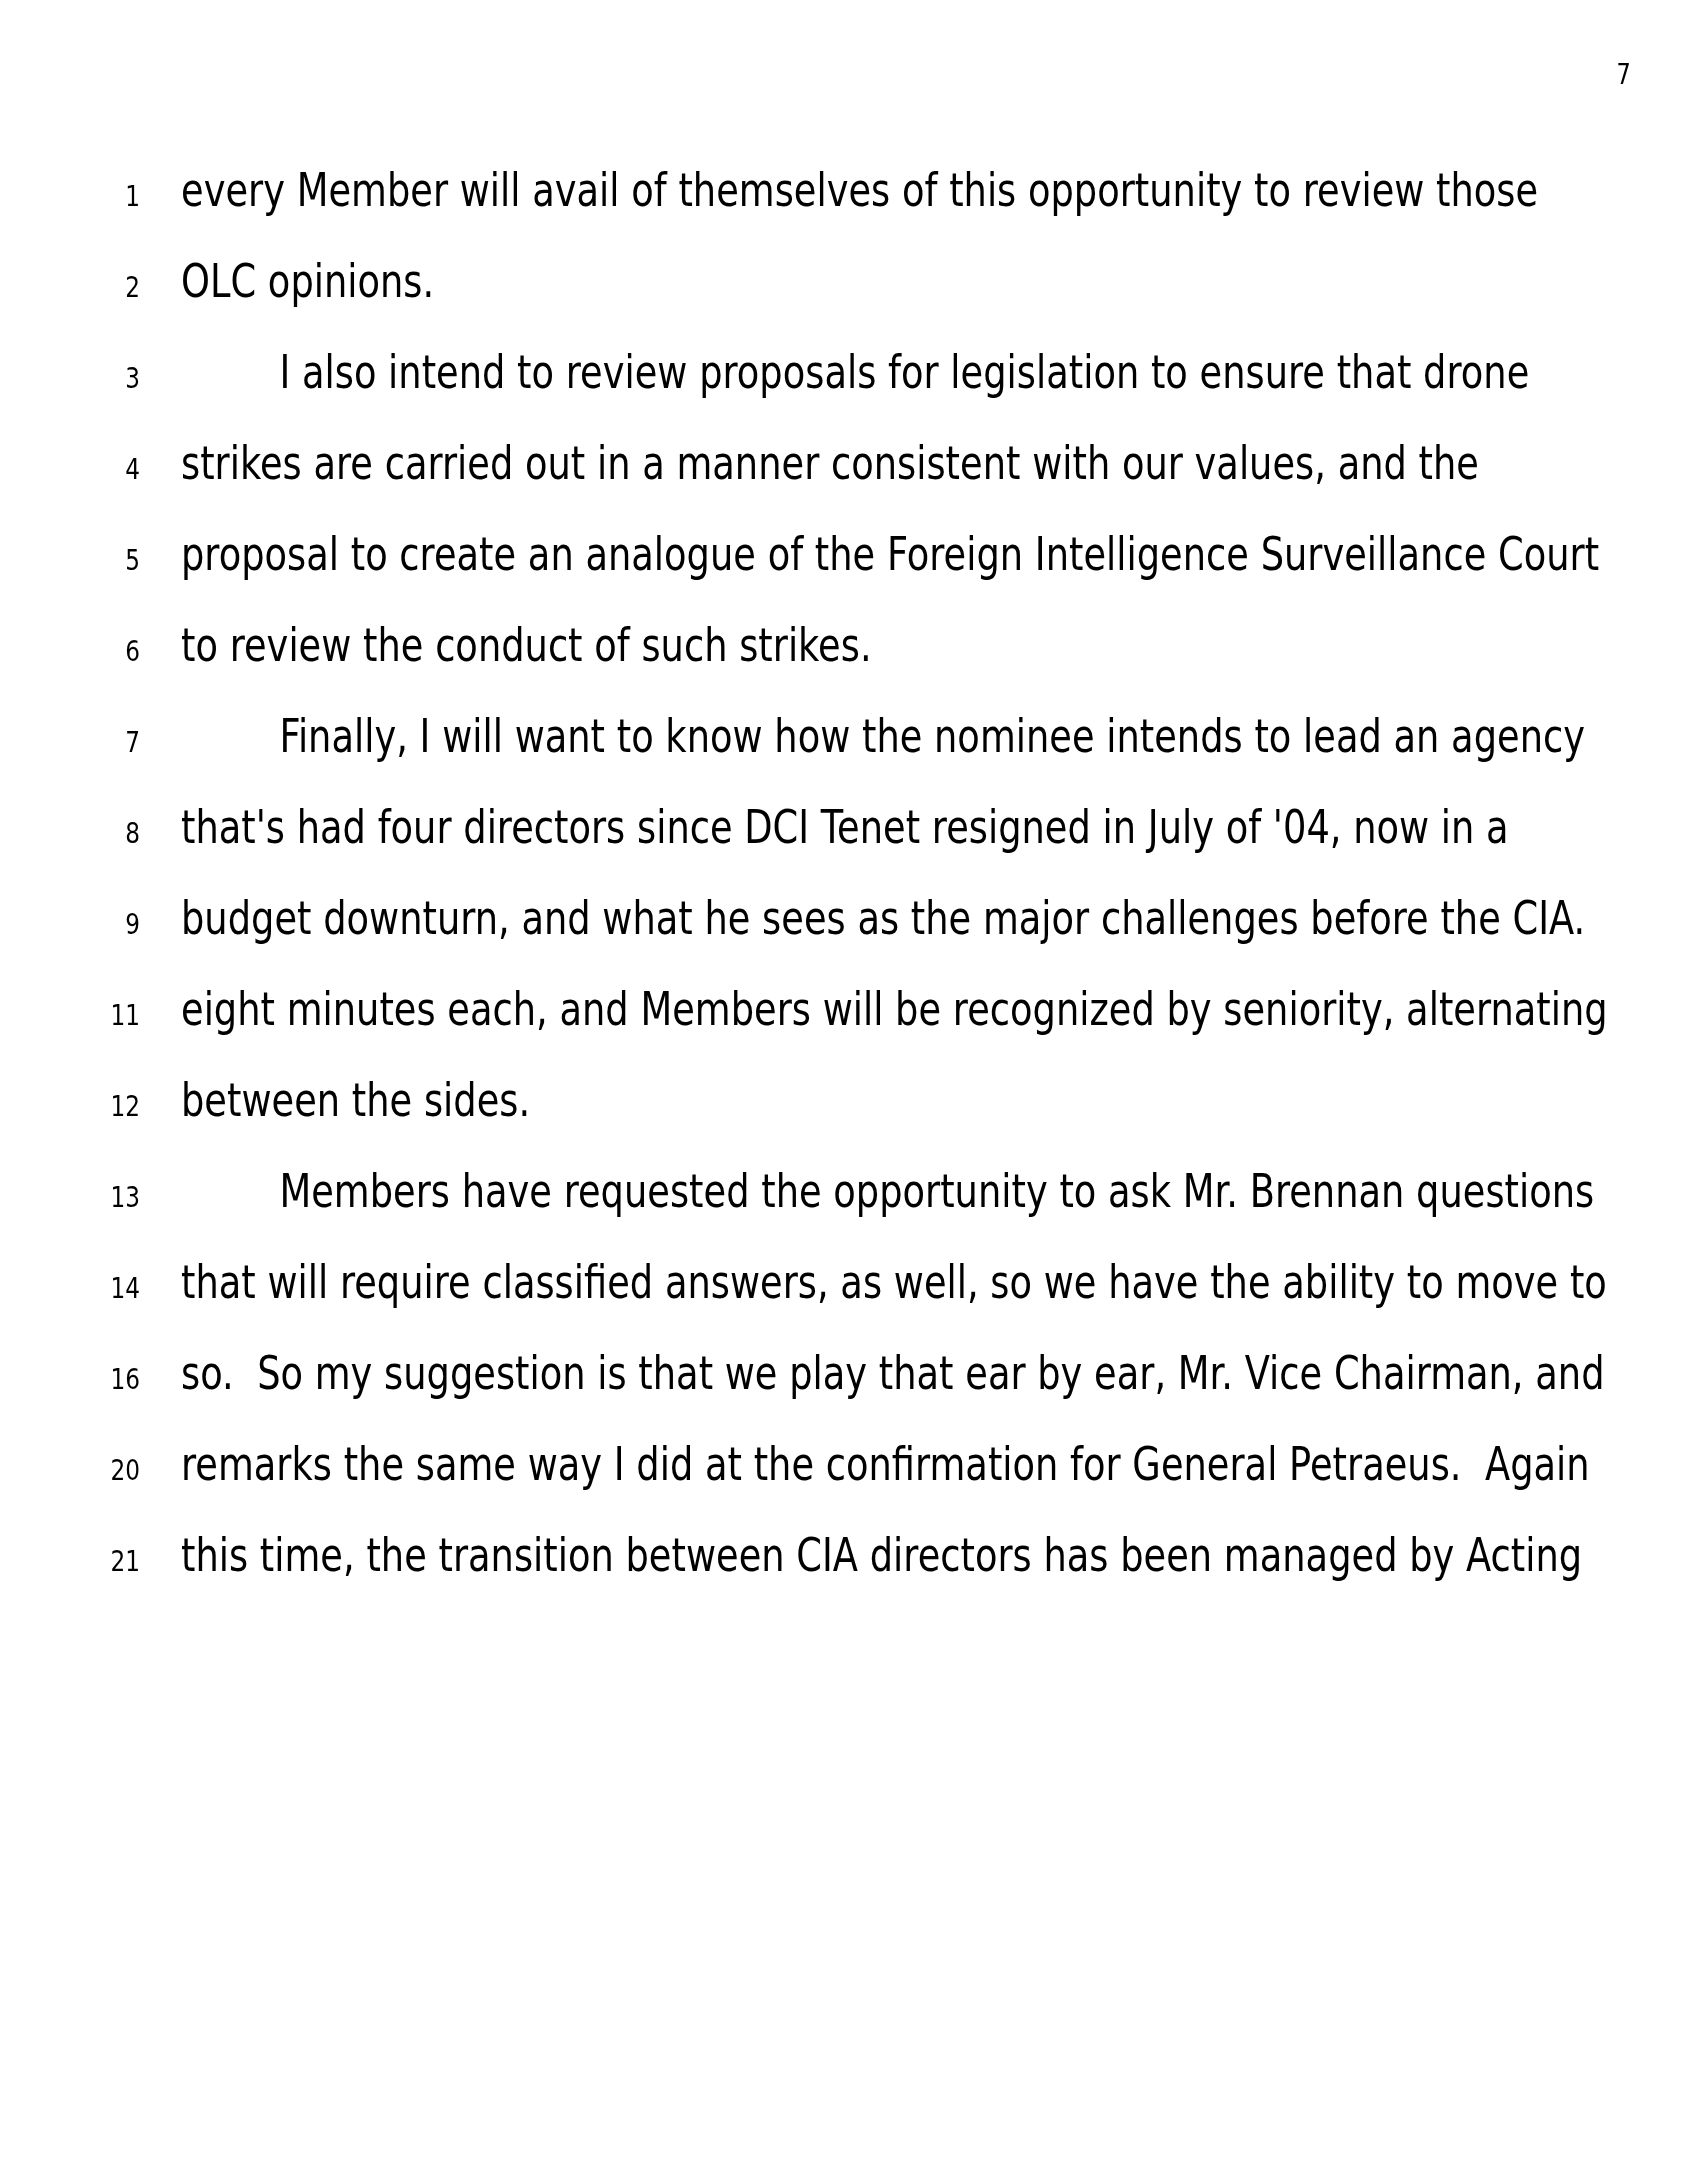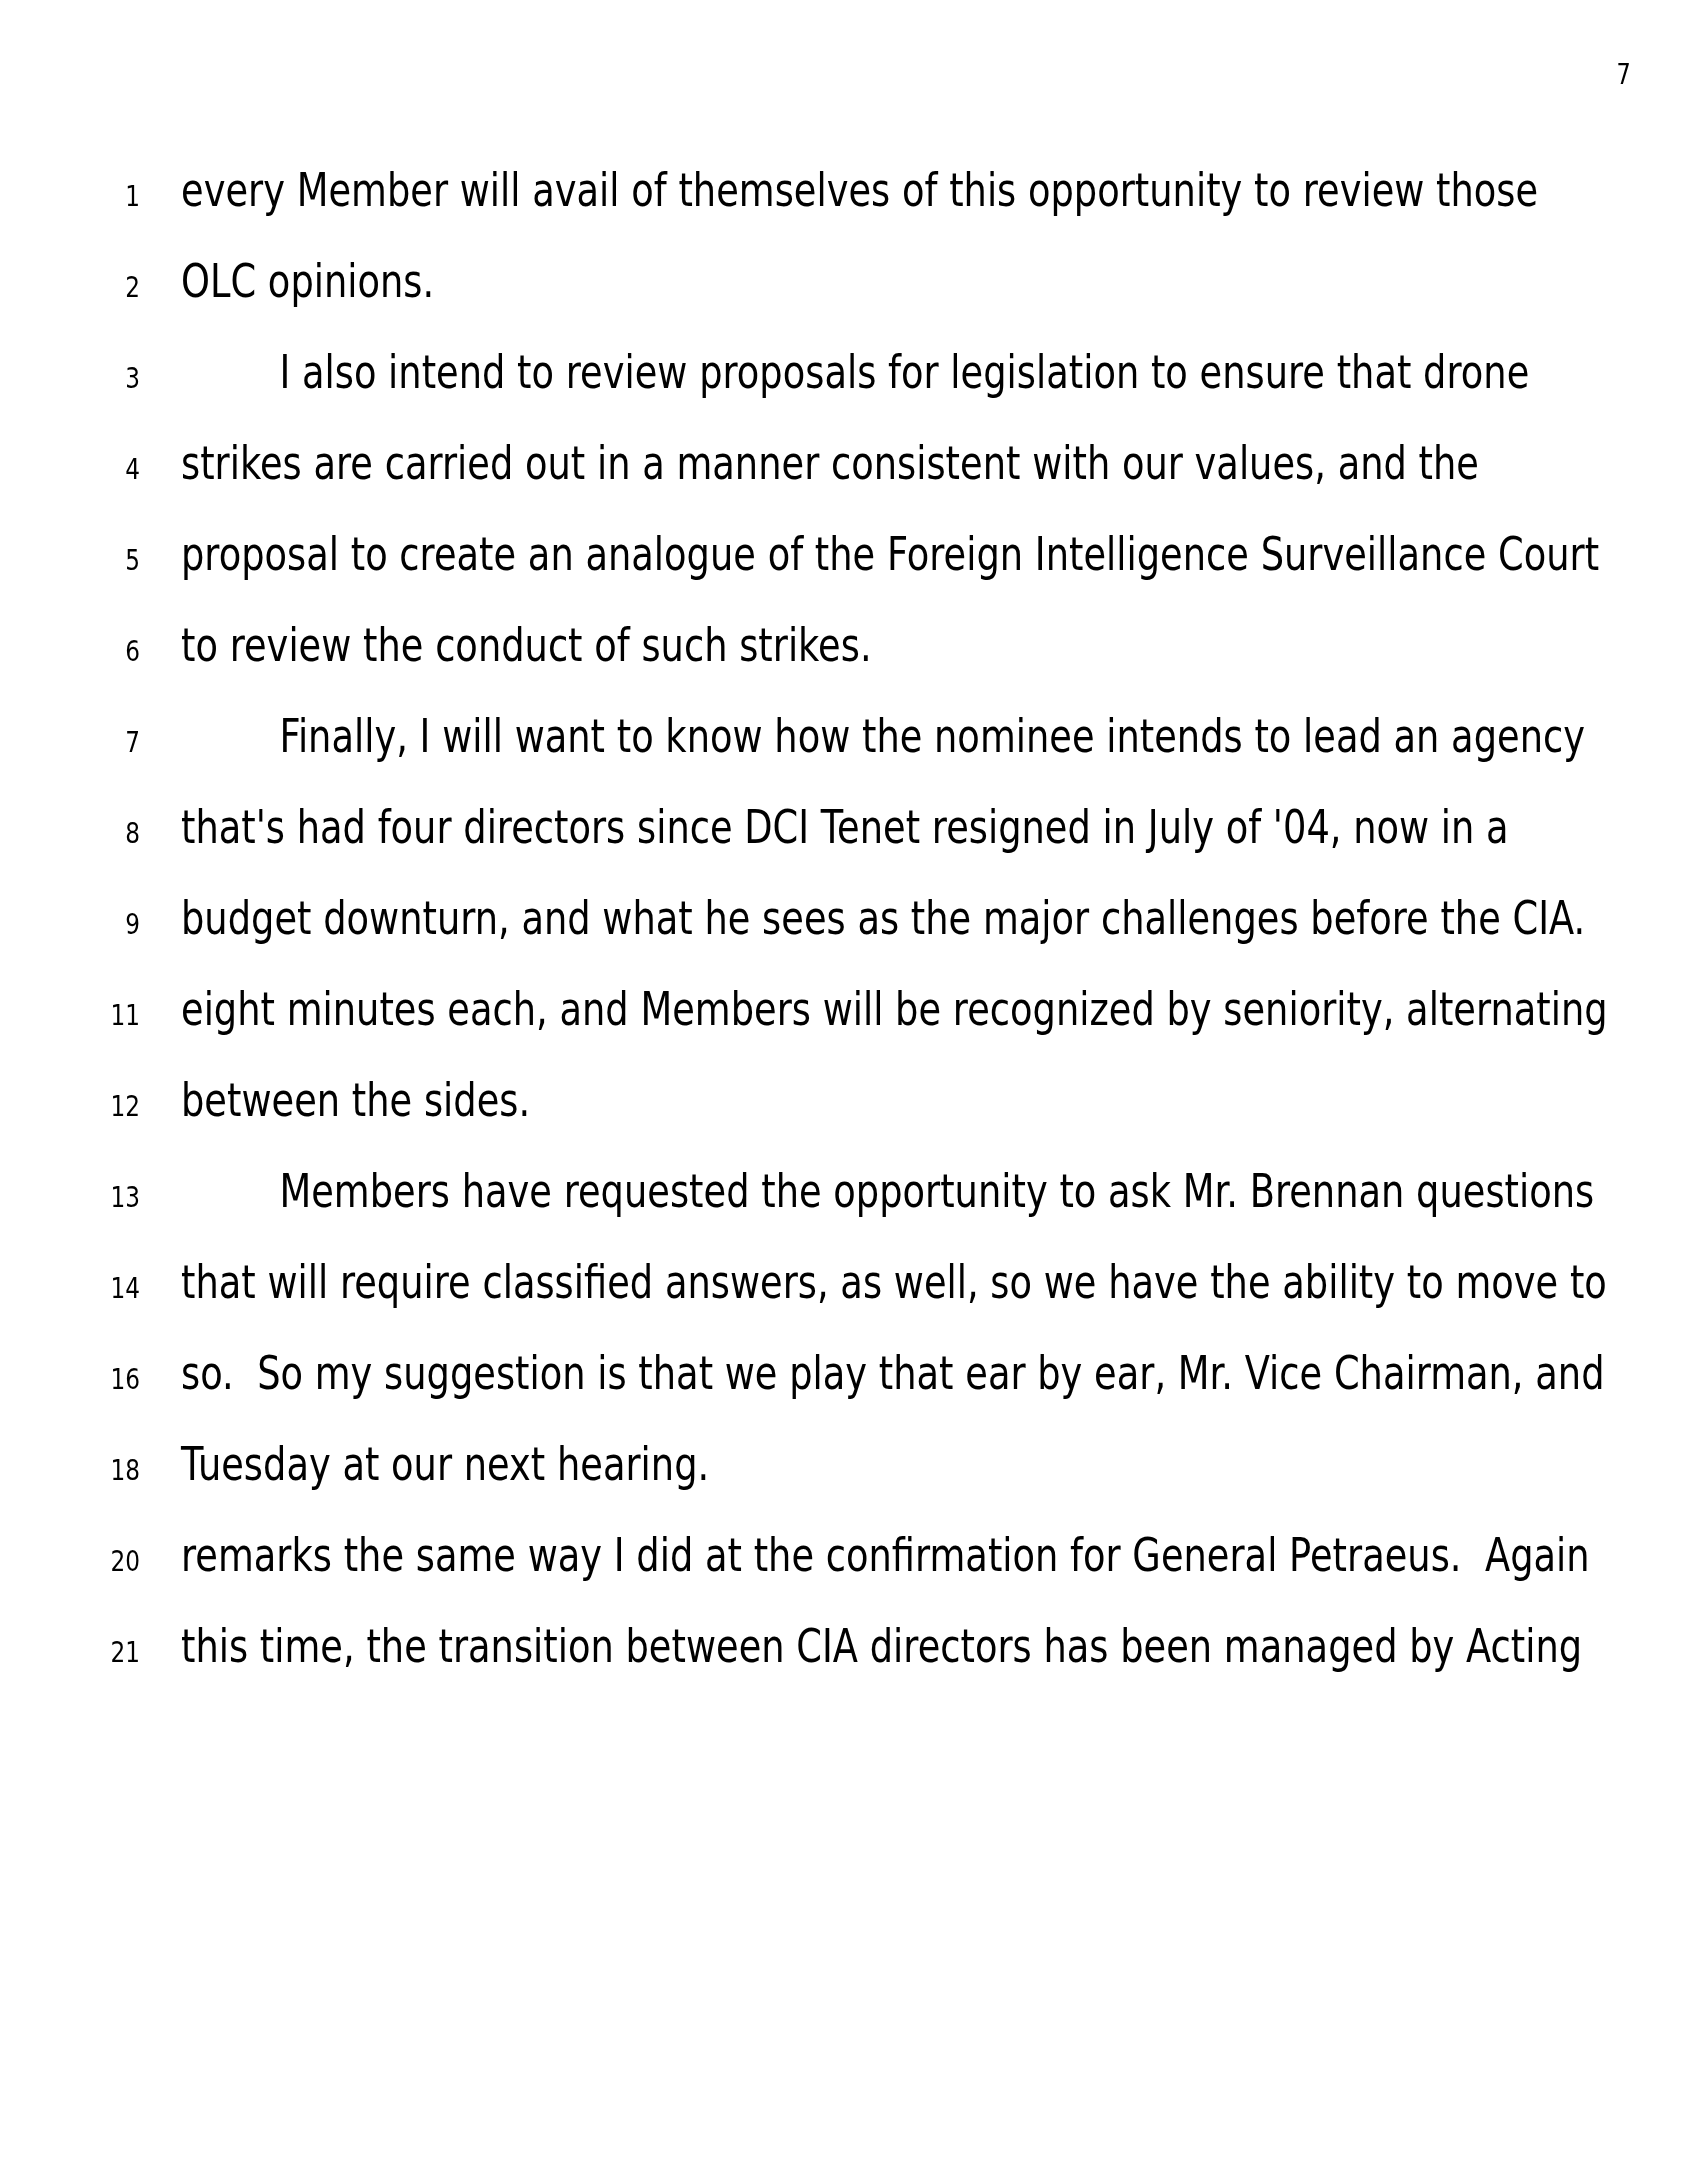--- a/index.html
+++ b/index.html
@@ -122,24 +122,20 @@
       <div class="txt">that will require classified answers, as well, so we have the ability to move to</div>
     </div>
 
 
     <div class="row">
       <div class="num">16</div>
       <div class="txt">so.  So my suggestion is that we play that ear by ear, Mr. Vice Chairman, and</div>
     </div>
 
 
-    <div class="row">
-      <div class="num">18</div>
-      <div class="txt">Tuesday at our next hearing.</div>
-    </div>
 
 
     <div class="row">
       <div class="num">20</div>
       <div class="txt">remarks the same way I did at the confirmation for General Petraeus.  Again</div>
     </div>
 
     <div class="row">
       <div class="num">21</div>
       <div class="txt">this time, the transition between CIA directors has been managed by Acting</div>

